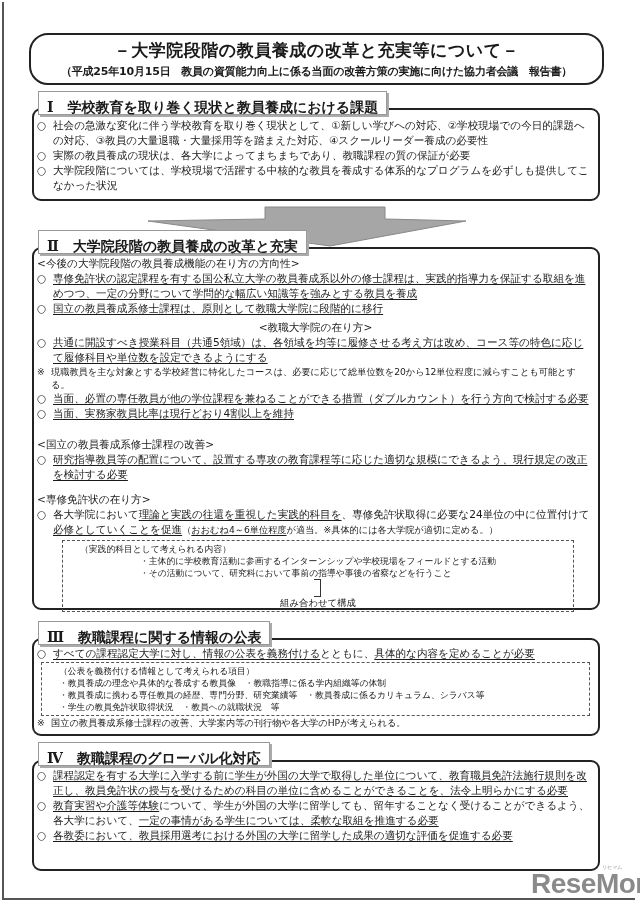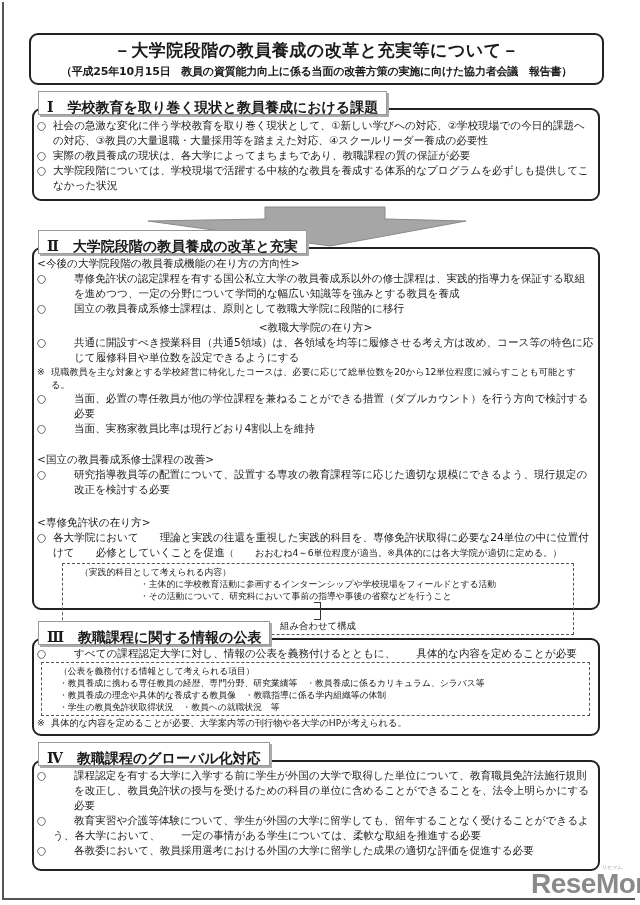--- a/index.html
+++ b/index.html
@@ -6,42 +6,42 @@
   body {
     width:640px; height:905px; background:#ffffff; position:relative; overflow:hidden;
     font-family: "DejaVu Sans", "Liberation Sans", sans-serif; color:#1a1a1a;
   }
   .page-frame {
     position:absolute; left:2px; top:2px; width:633px; height:898px;
     border-left:2px solid #555; border-bottom:2px solid #555; box-sizing:border-box;
   }
   .title-box {
     position:absolute; left:29px; top:33px; width:575px; height:52px;
-    border:2px solid #222; border-radius:9px; box-sizing:border-box; background:#fff;
+    border:2px solid #222; border-radius:19px; box-sizing:border-box; background:#fff;
     text-align:center;
   }
   .title-main { font-size:17px; font-weight:bold; margin-top:4px; letter-spacing:0.5px; }
   .title-sub { font-size:11px; font-weight:bold; margin-top:2px; letter-spacing:-0.2px; }
 
   .section-box {
     position:absolute; left:32px; width:568px;
     border:2px solid #222; border-radius:9px; box-sizing:border-box; background:#fff;
     font-size:10.6px; line-height:15px; padding:3px 4px 3px 3px;
   }
   .section-header {
     position:absolute; left:38px; height:24px; background:#fff;
     border:1px solid #999; box-shadow:2px 2px 0 #aaa; box-sizing:border-box;
     font-size:14px; font-weight:bold; padding:7px 8px; white-space:nowrap; z-index:3;
   }
   .numeral { font-family:"DejaVu Serif", serif; margin-right:14px; }
 
   .item { display:flex; }
   .bullet { flex:0 0 16px; }
   .item-text { flex:1; }
-  .u { text-underline-offset:2px;margin-left:21px; }
+  .u { text-decoration:underline; text-underline-offset:2px; }
   .sub-heading { margin-top:0; }
   .note { font-size:9.2px; line-height:13px; display:flex; }
   .note .bullet { flex:0 0 14px; }
 
   .dashed-box {
     border:1px dashed #555; font-size:8.8px; line-height:12px; padding:2px 17px; box-sizing:border-box;
   }
   .combo { display:flex; align-items:center;flex-direction:column; }
   .combo-lines { flex:1; }
   .brace {
@@ -119,21 +119,21 @@
     <span class="bullet">○</span>
     <span class="item-text u">当面、実務家教員比率は現行どおり4割以上を維持</span>
   </div>
 
   <div class="sub-heading" style="margin-top:16px;">&lt;国立の教員養成系修士課程の改善&gt;</div>
   <div class="item">
     <span class="bullet">○</span>
     <span class="item-text u">研究指導教員等の配置について、設置する専攻の教育課程等に応じた適切な規模にできるよう、現行規定の改正を検討する必要</span>
   </div>
 
-  <div class="sub-heading" style="margin-top:18px;">&lt;専修免許状の在り方&gt;</div>
+  <div class="sub-heading" style="margin-top:10px;">&lt;専修免許状の在り方&gt;</div>
   <div class="item">
     <span class="bullet">○</span>
     <span class="item-text"><span>各大学院において</span><span class="u">理論と実践の往還を重視した実践的科目を</span><span>、専修免許状取得に必要な24単位の中に位置付けて</span><span class="u">必修としていくことを促進</span><span style="font-size:9.2px">（</span><span class="u" style="font-size:9.2px">おおむね4～6単位程度</span><span style="font-size:9.2px">が適当。※具体的には各大学院が適切に定める。）</span></span>
   </div>
   <div class="dashed-box" style="margin:3px 20px 0 25px;">
     <div>（実践的科目として考えられる内容）</div>
     <div class="combo">
       <div class="combo-lines">
         <div>・主体的に学校教育活動に参画するインターンシップや学校現場をフィールドとする活動</div>
         <div>・その活動について、研究科において事前の指導や事後の省察などを行うこと</div>
@@ -147,27 +147,27 @@
 <div class="section-header" style="top:621px;">
   <span class="numeral">Ⅲ</span><span>教職課程に関する情報の公表</span>
 </div>
 <div class="section-box" style="top:638px; height:98px; padding-top:6px;">
   <div class="item">
     <span class="bullet">○</span>
     <span class="item-text"><span class="u">すべての課程認定大学に対し、情報の公表を義務付ける</span><span>とともに、</span><span class="u">具体的な内容を定めることが必要</span></span>
   </div>
   <div class="dashed-box" style="margin:1px 4px 0 4px;">
     <div>（公表を義務付ける情報として考えられる項目）</div>
+    <div>・教員養成の理念や具体的な養成する教員像　・教職指導に係る学内組織等の体制</div>
     <div>・教員養成に携わる専任教員の経歴、専門分野、研究業績等　・教員養成に係るカリキュラム、シラバス等</div>
-    <div>・教員養成の理念や具体的な養成する教員像　・教職指導に係る学内組織等の体制</div>
     <div>・学生の教員免許状取得状況　・教員への就職状況　等</div>
   </div>
   <div class="note">
     <span class="bullet">※</span>
-    <span class="item-text">具体的な内容を定めることが必要、大学案内等の刊行物や各大学のHPが考えられる。</span>
+    <span class="item-text">国立の教員養成系修士課程の改善、大学案内等の刊行物や各大学のHPが考えられる。</span>
   </div>
 </div>
 
 <div class="section-header" style="top:742px;">
   <span class="numeral">Ⅳ</span><span>教職課程のグローバル化対応</span>
 </div>
 <div class="section-box" style="top:760px; height:111px; padding-top:6px;">
   <div class="item">
     <span class="bullet">○</span>
     <span class="item-text u">課程認定を有する大学に入学する前に学生が外国の大学で取得した単位について、教育職員免許法施行規則を改正し、教員免許状の授与を受けるための科目の単位に含めることができることを、法令上明らかにする必要</span>

